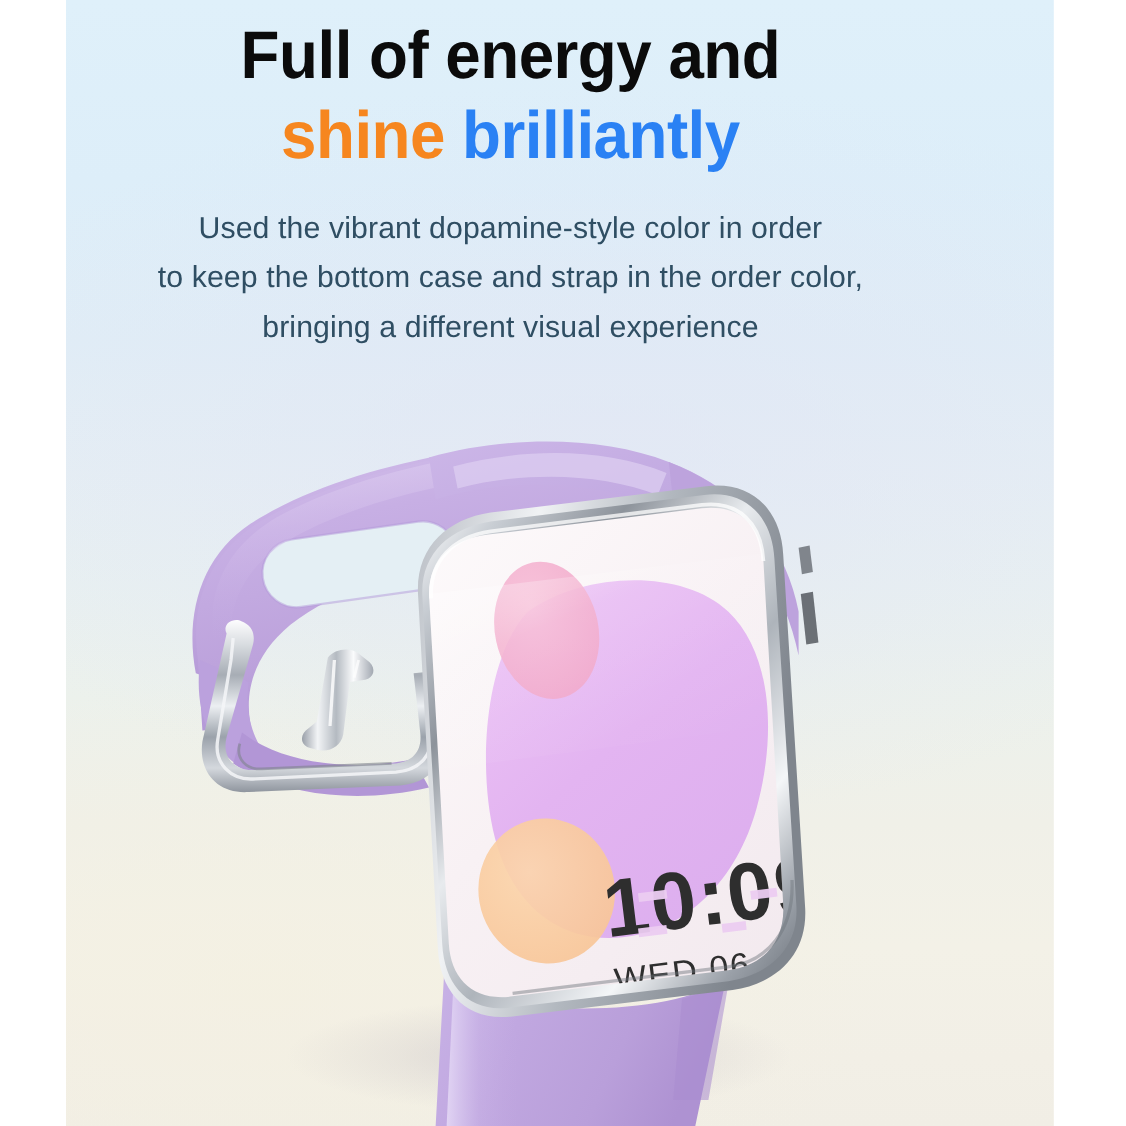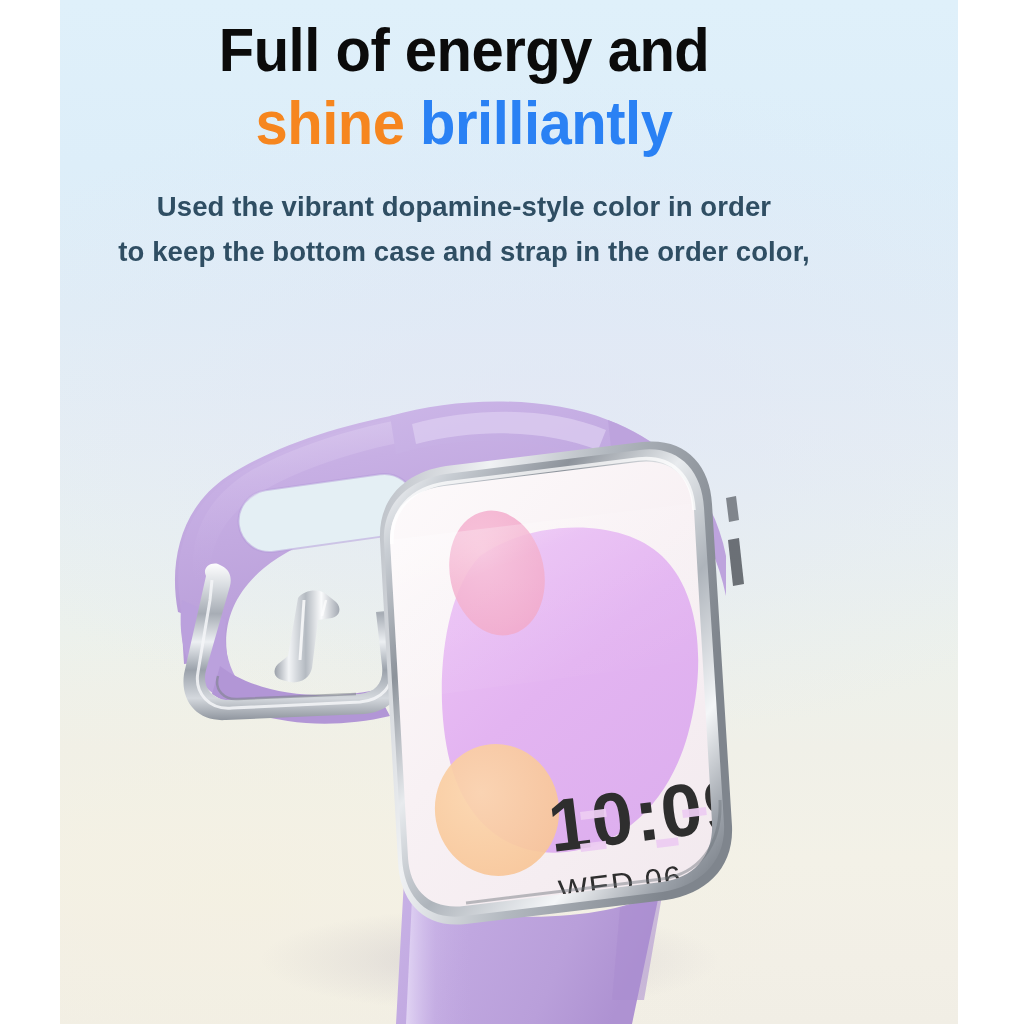--- a/index.html
+++ b/index.html
@@ -79,21 +79,21 @@
     letter-spacing: -0.5px;
     transform: scaleX(0.95);
   }
   .hl-orange { color: #f6861f; }
   .hl-blue   { color: #2a81f4; }
 
   .subtext {
     margin: 0;
     padding-top: 26px;
     font-family: "Liberation Sans", sans-serif;
-    font-weight: 700;
+    font-weight: 400;
     font-size: 27.5px;
     line-height: 45px;
     color: #2f4e63;
     letter-spacing: 0.1px;
   }
   .subtext span { display: block; }
 
   
   .watch-scene {
     position: absolute;
@@ -420,16 +420,17 @@
 
   <div class="text-block">
     <h1 class="headline">Full of energy and</h1>
     <h1 class="headline-2">
       <span class="hl-orange">shine</span>
       <span class="hl-blue">brilliantly</span>
     </h1>
     <p class="subtext">
       <span>Used the vibrant dopamine-style color in order</span>
       <span>to keep the bottom case and strap in the order color,</span>
+      <span>bringing a different visual experience</span>
     </p>
   </div>
 
 </div>
 
 </body></html>

